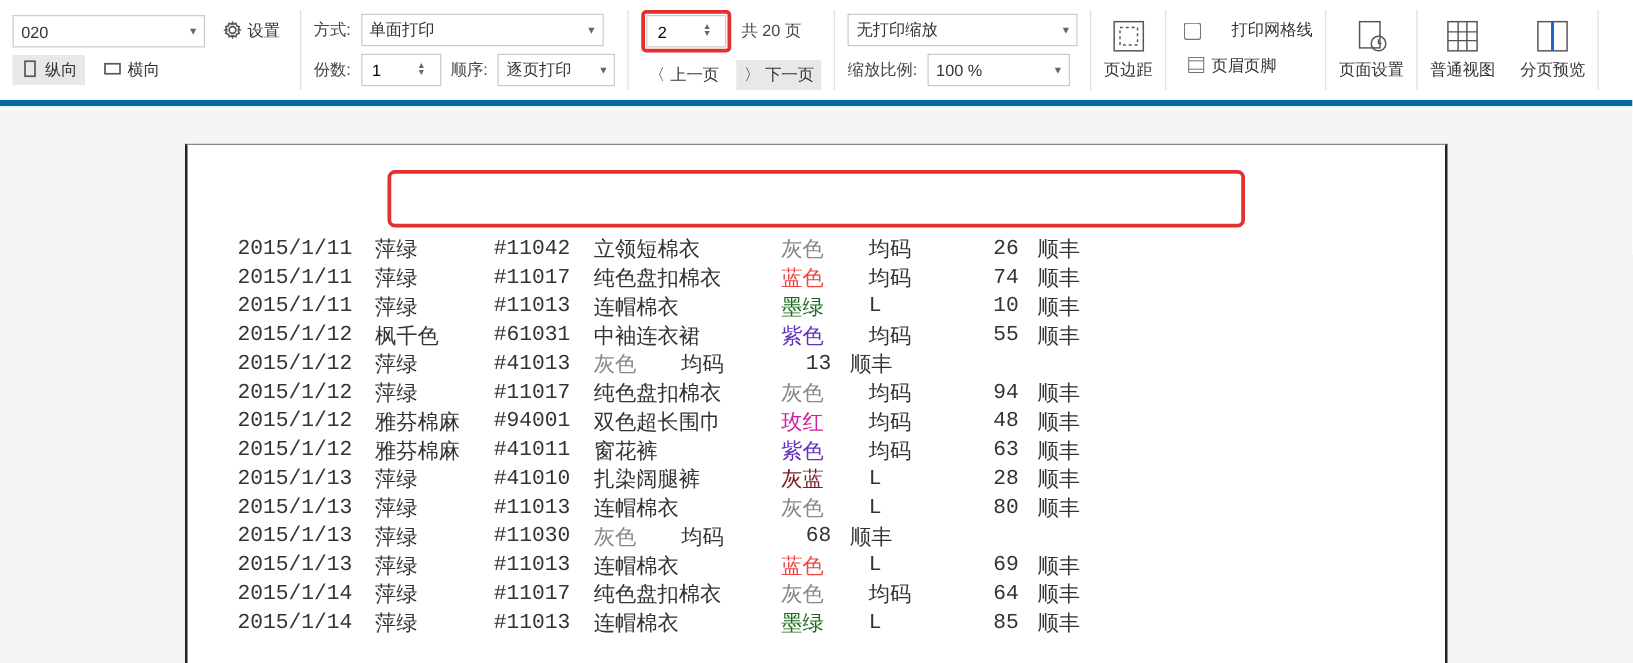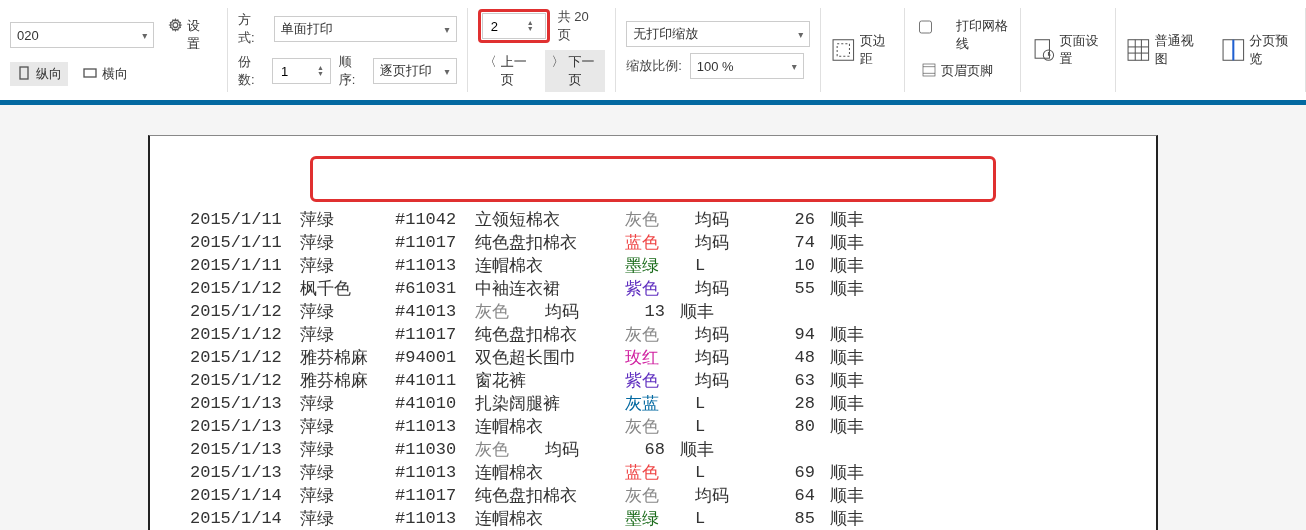--- a/index.html
+++ b/index.html
@@ -10,21 +10,21 @@
 .sel{gap:6px}
 .sel .cv{flex:1;white-space:nowrap}
 .arr{font-size:10px;color:#666}
 .num input{border:none;width:30px;outline:none;font-size:13px}
 .spin{display:flex;flex-direction:column;margin-left:4px}
 .spin span{font-size:7px;line-height:6px;color:#666;cursor:pointer}
 .btn{display:flex;align-items:flex-start;gap:4px;padding:3px 6px;cursor:pointer}
 .btn.active{background:#e8e8e8}
 .lbl{color:#444}
 .icon{width:16px;height:16px;display:inline-block}
-.big-icon-group{display:flex;flex-direction:row;align-items:center;padding:4px 10px;gap:4px;border-right:1px solid #e0e0e0;justify-content:center;cursor:pointer}
+.big-icon-group{display:flex;flex-direction:column;align-items:center;padding:4px 10px;gap:4px;border-right:1px solid #e0e0e0;justify-content:center;cursor:pointer}
 .big-icon-group svg{width:28px;height:28px}
 .cb{display:flex;align-items:flex-start;gap:21px}
 .cb input{width:14px;height:14px}
 .hl-box{border:3px solid #e03030;border-radius:4px;padding:1px}
 .page-area{display:flex;justify-content:center;padding-top:30px;background:#f5f5f5;min-height:480px}
 .page-frame{background:#fff;border:1px solid #888;border-left:2px solid #222;border-right:2px solid #222;width:1010px;padding:0 10px 20px;box-sizing:border-box}
 .red-rect{border:3px solid #e03030;border-radius:6px;height:40px;margin:20px auto 6px;width:680px}
 .data{font-family:Liberation Mono, monospace;font-size:17px;margin-left:30px}
 .data .row{display:flex;gap:0;height:23px;align-items:center}
 .c0{width:110px}
@@ -33,21 +33,21 @@
 .c3{width:150px}
 .c4{width:70px}
 .c5{width:75px}
 .c6{width:45px;text-align:right;padding-right:15px}
 .c7{width:60px}
 .col-blue{color:#ef4444}
 .col-darkgreen{color:#1a6b1a}
 .col-purple{color:#6030c0}
 .col-gray{color:#888}
 .col-magenta{color:#d020a0}
-.col-graylblue{color:#0369a1}
+.col-graylblue{color:#7f1d1d}
 </style>
 </head>
 <body>
 
 <div class="toolbar">
   <div class="tb-group">
     <div class="tb-row">
       <div class="sel" style="width:140px">
         <span class="cv">020</span>
           <span class="arr">▾</span>

